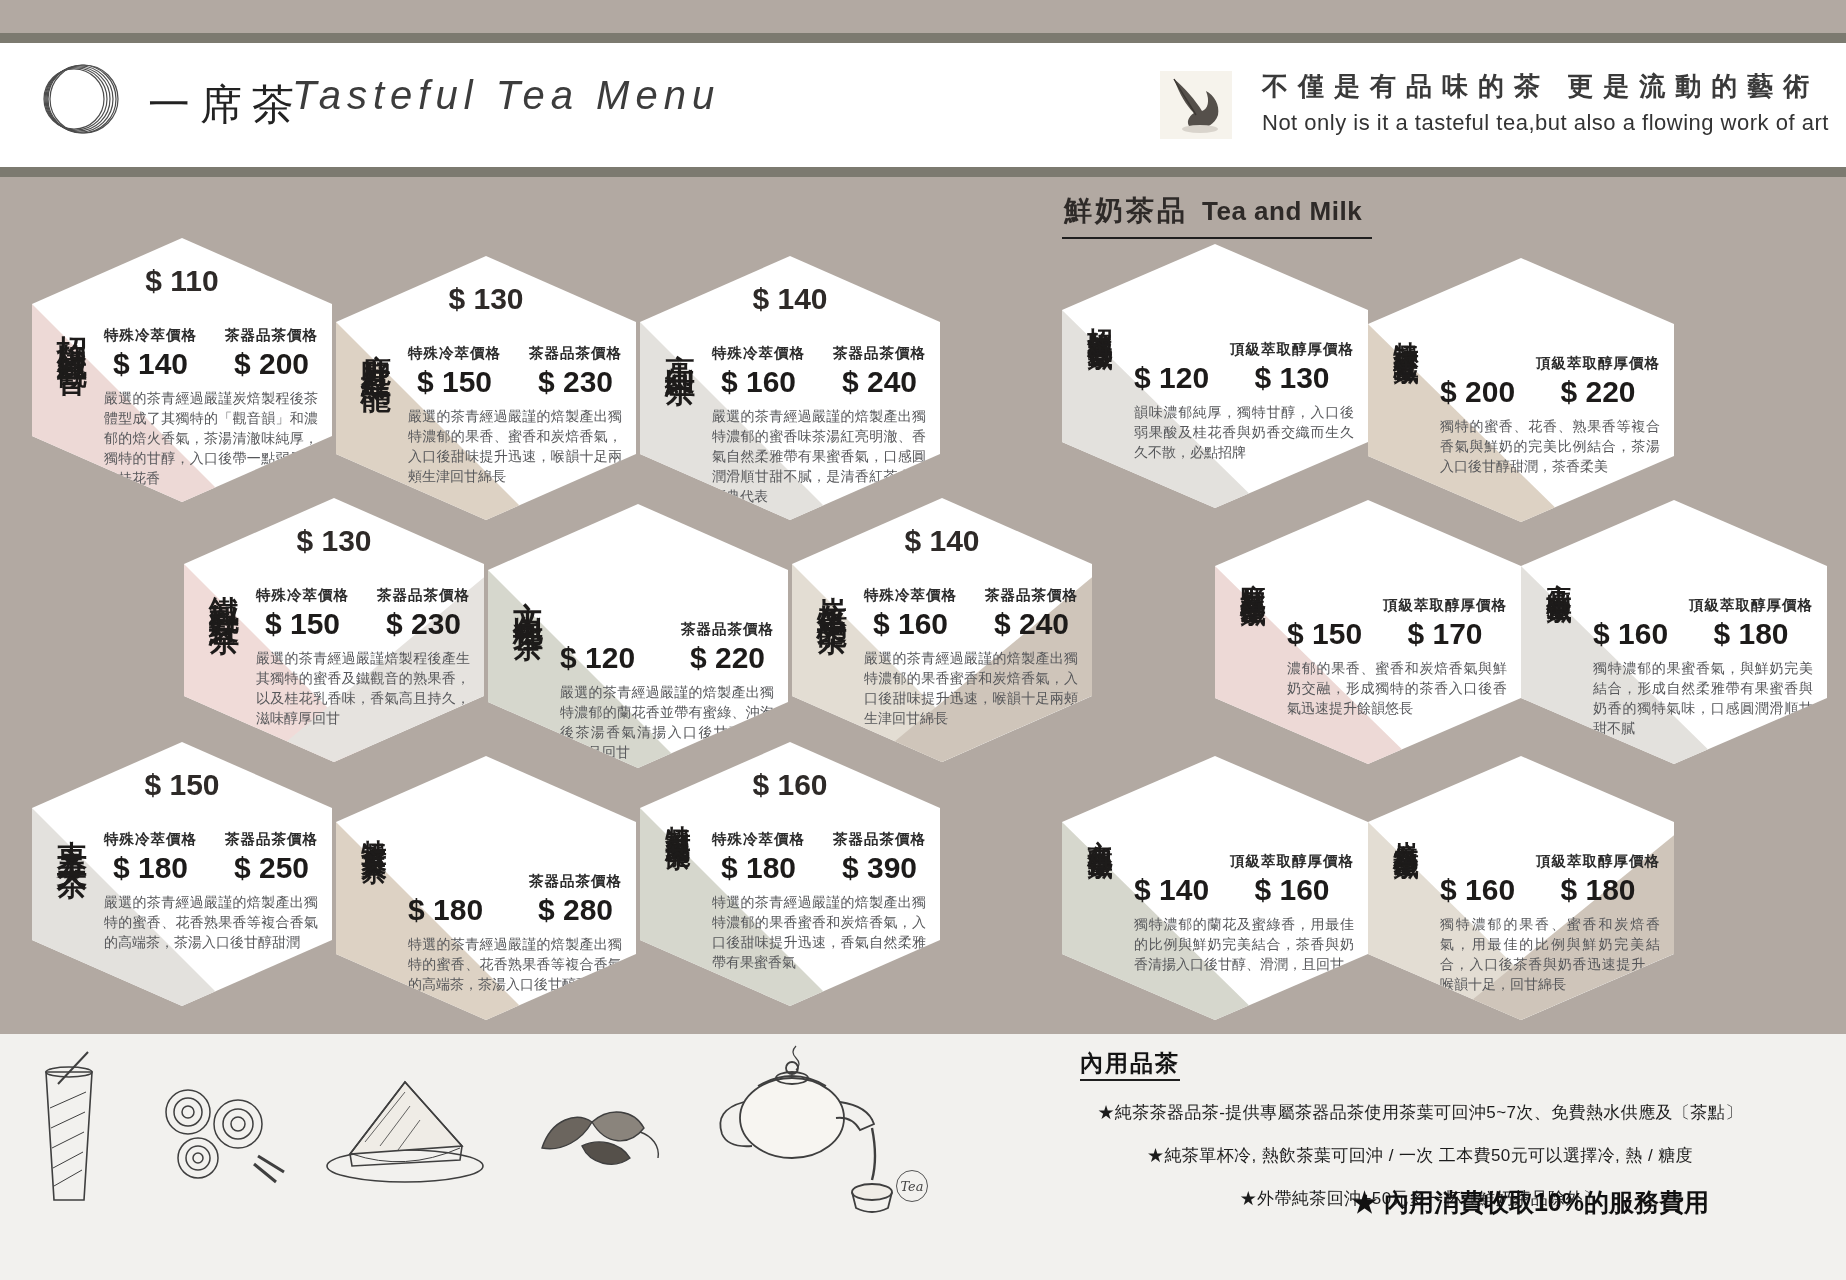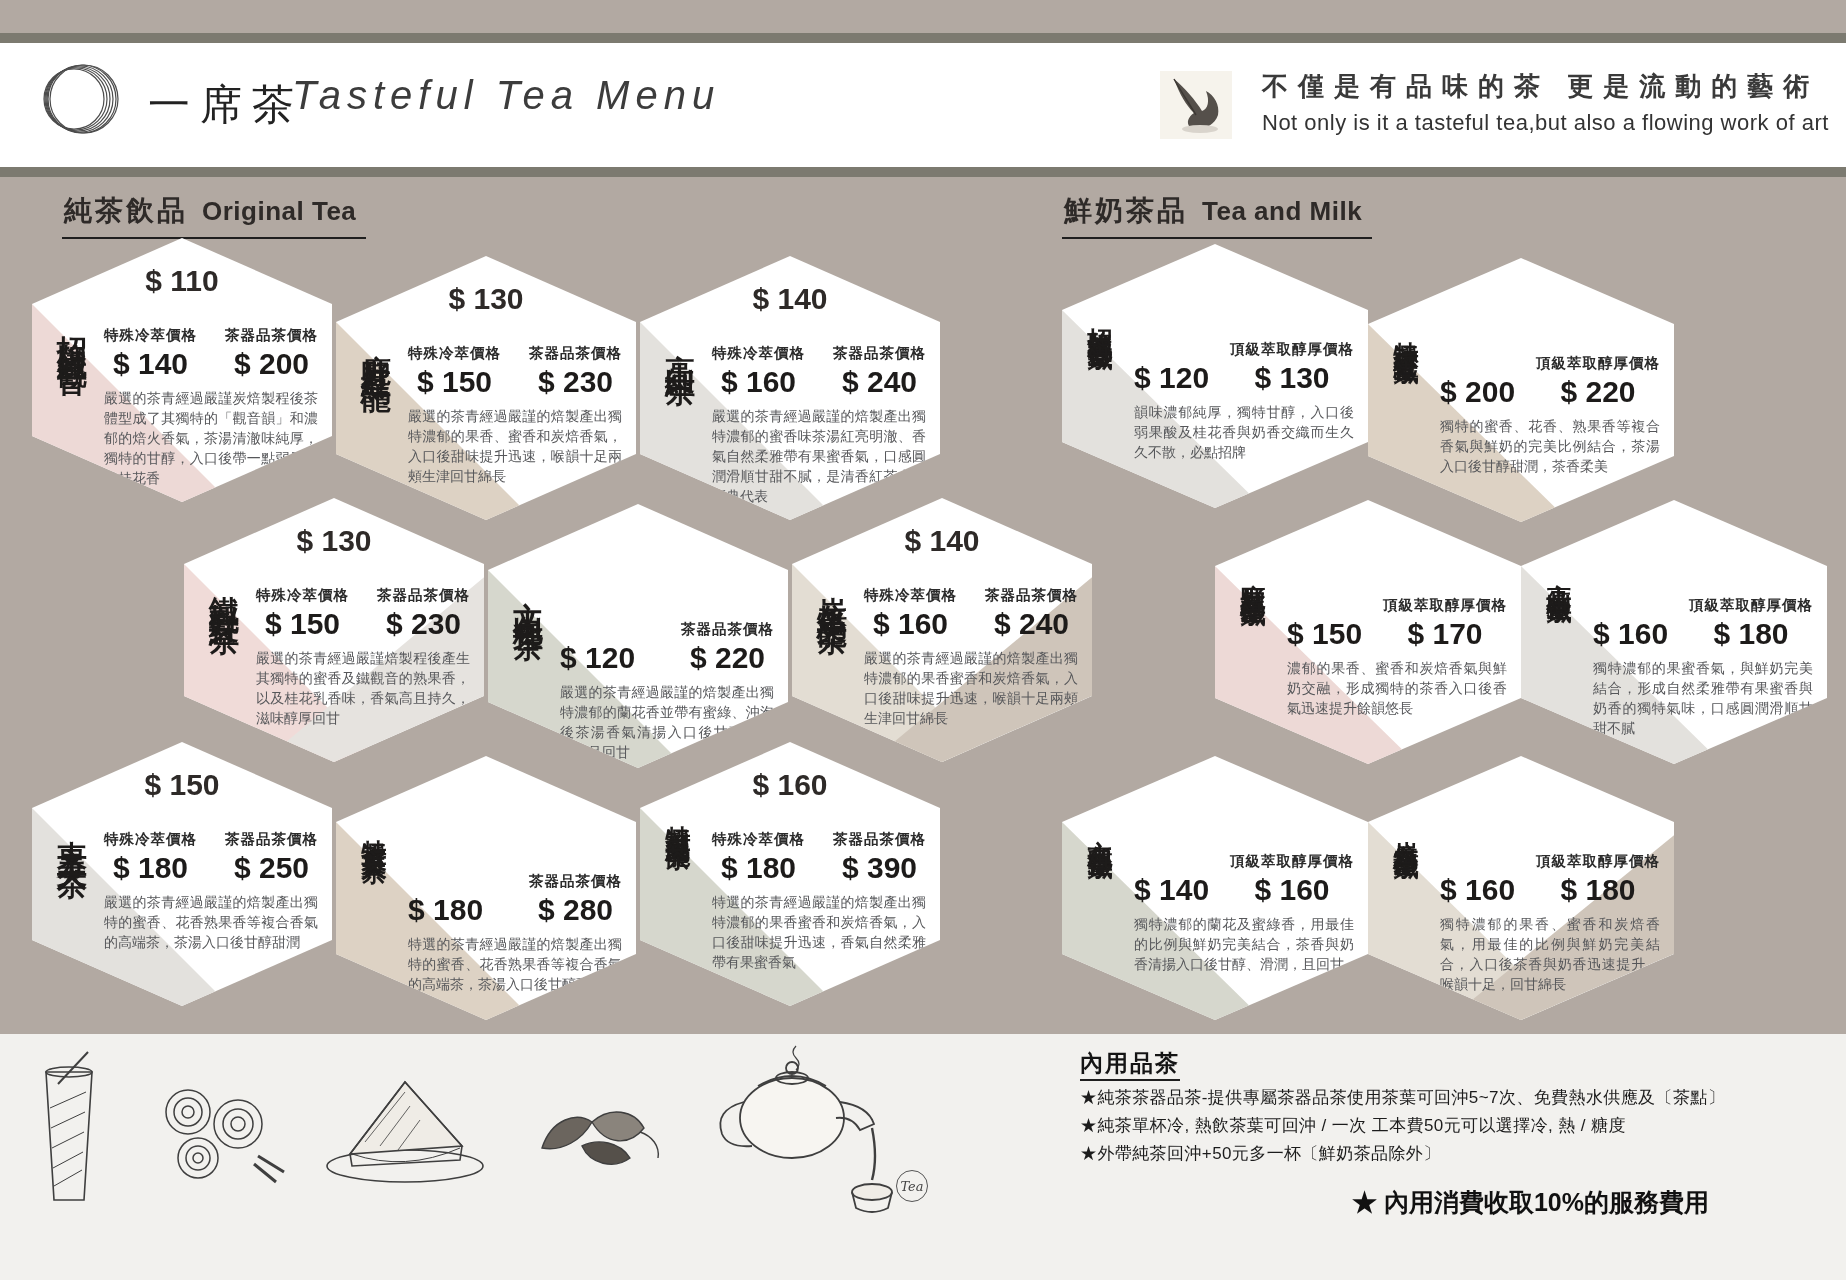--- a/index.html
+++ b/index.html
@@ -50,21 +50,21 @@
   .hx-label{font-size:14.5px;font-weight:bold;color:#2b2b2b;letter-spacing:1px;}
   .hx-price{font-size:30px;font-weight:bold;margin-top:2px;color:#1d1b1a;white-space:nowrap;}
   .hx-price-solo{font-size:30px;font-weight:bold;color:#1d1b1a;white-space:nowrap;align-self:flex-end;}
   .hx-desc{margin-top:8px;font-size:14px;line-height:1.42;color:#56575a;text-align:justify;}
   
   .footer-band{position:absolute;left:0;top:1034px;width:1846px;height:246px;background:#f2f1ee;}
   .illus{position:absolute;}
   .notes{position:absolute;left:1080px;top:14px;width:680px;}
   .notes-title{display:inline-block;font-size:23px;font-weight:bold;letter-spacing:2px;
                border-bottom:2px solid #1f1f1f;color:#141414;}
-  .note-line{font-size:17px;color:#1c1c1c;margin-top:5px;letter-spacing:0.4px;}
+  .note-line{font-size:17px;color:#1c1c1c;margin-top:20px;letter-spacing:0.4px;text-align:center;}
   .service{position:absolute;left:1352px;top:152px;font-size:25px;font-weight:bold;color:#111;}
   .tea-sig{position:absolute;right:2px;bottom:28px;width:30px;height:30px;border:1px solid #555;
            border-radius:50%;font-size:13px;font-style:italic;color:#444;display:flex;
            align-items:center;justify-content:center;font-family:"DejaVu Serif",serif;}
   svg{display:block;}
 </style>
 </head>
 <body>
 
 <div class="canvas">
@@ -90,23 +90,20 @@
         <ellipse cx="40" cy="58" rx="18" ry="4" fill="#d9d4cc"></ellipse>
       </svg>
     </div>
     <div class="tagline">
       <div class="tagline-zh">不僅是有品味的茶 更是流動的藝術</div>
       <div class="tagline-en">Not only is it a tasteful tea,but also a flowing work of art</div>
     </div>
   </div>
   <div class="rule rule-bot"></div>
 
-  <div class="sec-title sec-left">
-    <span class="zh">純茶飲品</span><span class="en">Original Tea</span>
-  </div>
   <div class="sec-title sec-right">
     <span class="zh">鮮奶茶品</span><span class="en">Tea and Milk</span>
   </div>
 
   <div class="hex v-pink" style="left:32px;top:238px;">
     <div class="hx-top">$ 110</div>
     <div class="hx-name">招牌鐵觀音</div>
     <div class="hx-main">
       <div class="hx-prices">
         <div class="hx-pcol">

